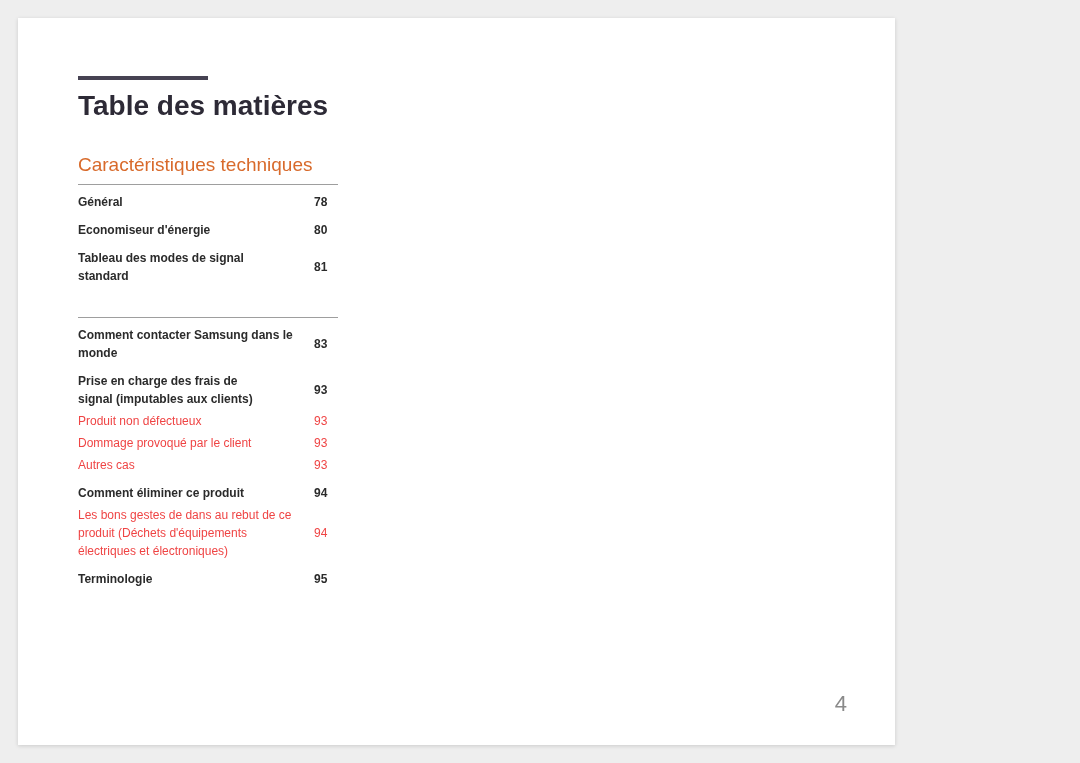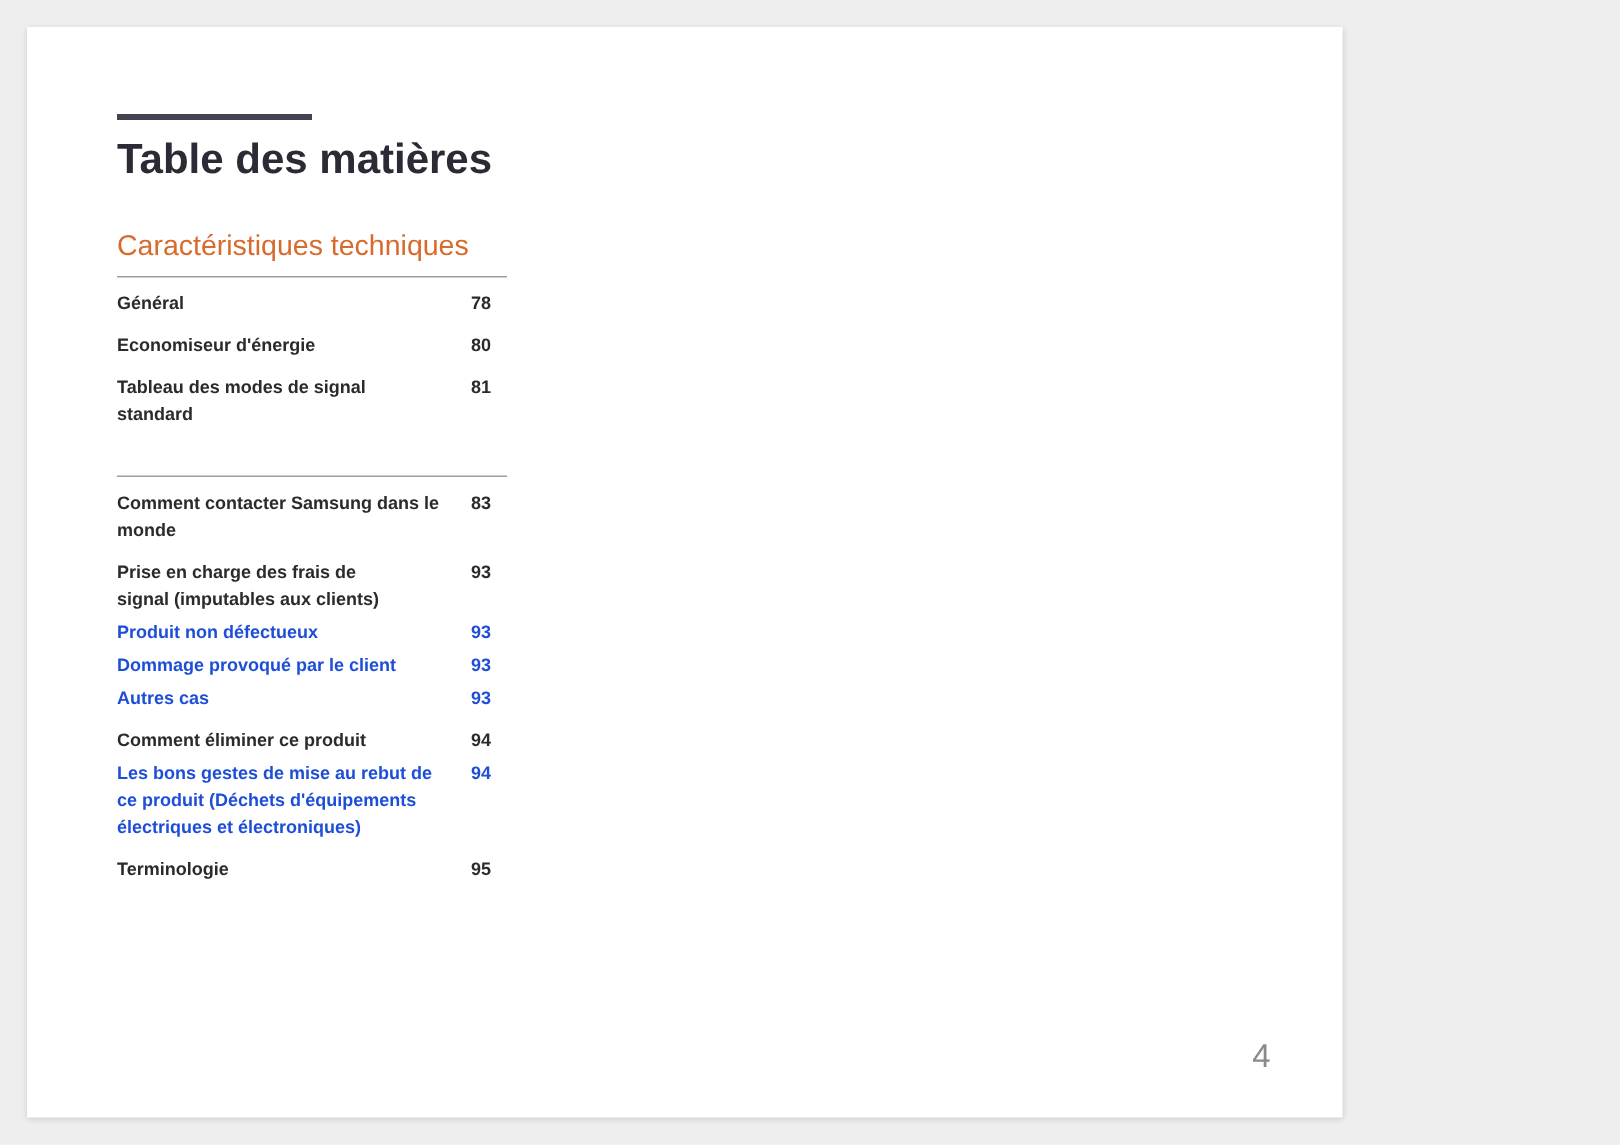--- a/index.html
+++ b/index.html
@@ -52,41 +52,41 @@
   .toc-list {
     list-style: none;
     padding: 0;
     margin: 0 0 32px 0;
     font-size: 12px;
     line-height: 1.5;
   }
   .toc-list li {
     display: flex;
     justify-content: space-between;
-    align-items: flex-start;
+    align-items: center;
     margin-bottom: 4px;
   }
   .toc-list li .lbl {
     flex: 1 1 auto;
     padding-right: 20px;
   }
   .toc-list li .pg {
     flex: 0 0 auto;
     width: 24px;
     text-align: left;
   }
   .toc-list li.bold .lbl,
   .toc-list li.bold .pg {
     font-weight: 700;
     color: #2b2b2b;
   }
   .toc-list li.normal .lbl,
   .toc-list li.normal .pg {
-    font-weight: 700;
-    color: #1d4ed8;
+    font-weight: 400;
+    color: #ef4444;
   }
   .toc-list li.gap-before {
     margin-top: 10px;
     gap: 24px;
   }
   .page-number {
     position: absolute;
     right: 48px;
     bottom: 28px;
     font-size: 22px;
@@ -141,21 +141,21 @@
       </li>
       <li class="normal">
         <span class="lbl">Autres cas</span>
         <span class="pg">93</span>
       </li>
       <li class="bold gap-before">
         <span class="lbl">Comment éliminer ce produit</span>
         <span class="pg">94</span>
       </li>
       <li class="normal">
-        <span class="lbl">Les bons gestes de mise au rebut de ce produit (Déchets d'équipements électriques et électroniques)</span>
+        <span class="lbl">Les bons gestes de dans au rebut de ce produit (Déchets d'équipements électriques et électroniques)</span>
         <span class="pg">94</span>
       </li>
       <li class="bold gap-before">
         <span class="lbl">Terminologie</span>
         <span class="pg">95</span>
       </li>
     </ul>
 
   </div>
 

